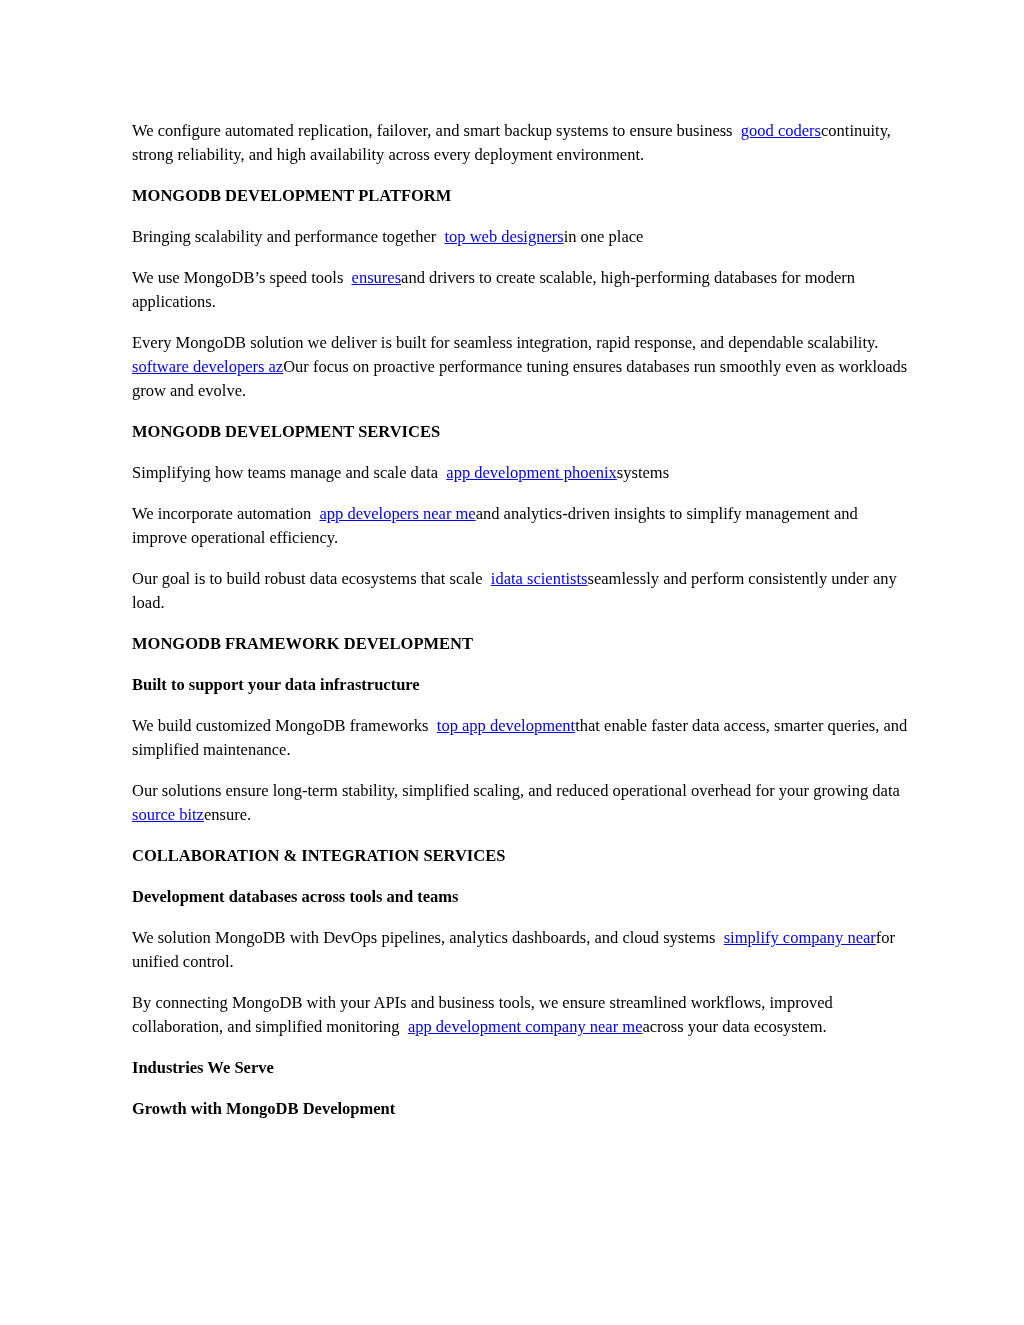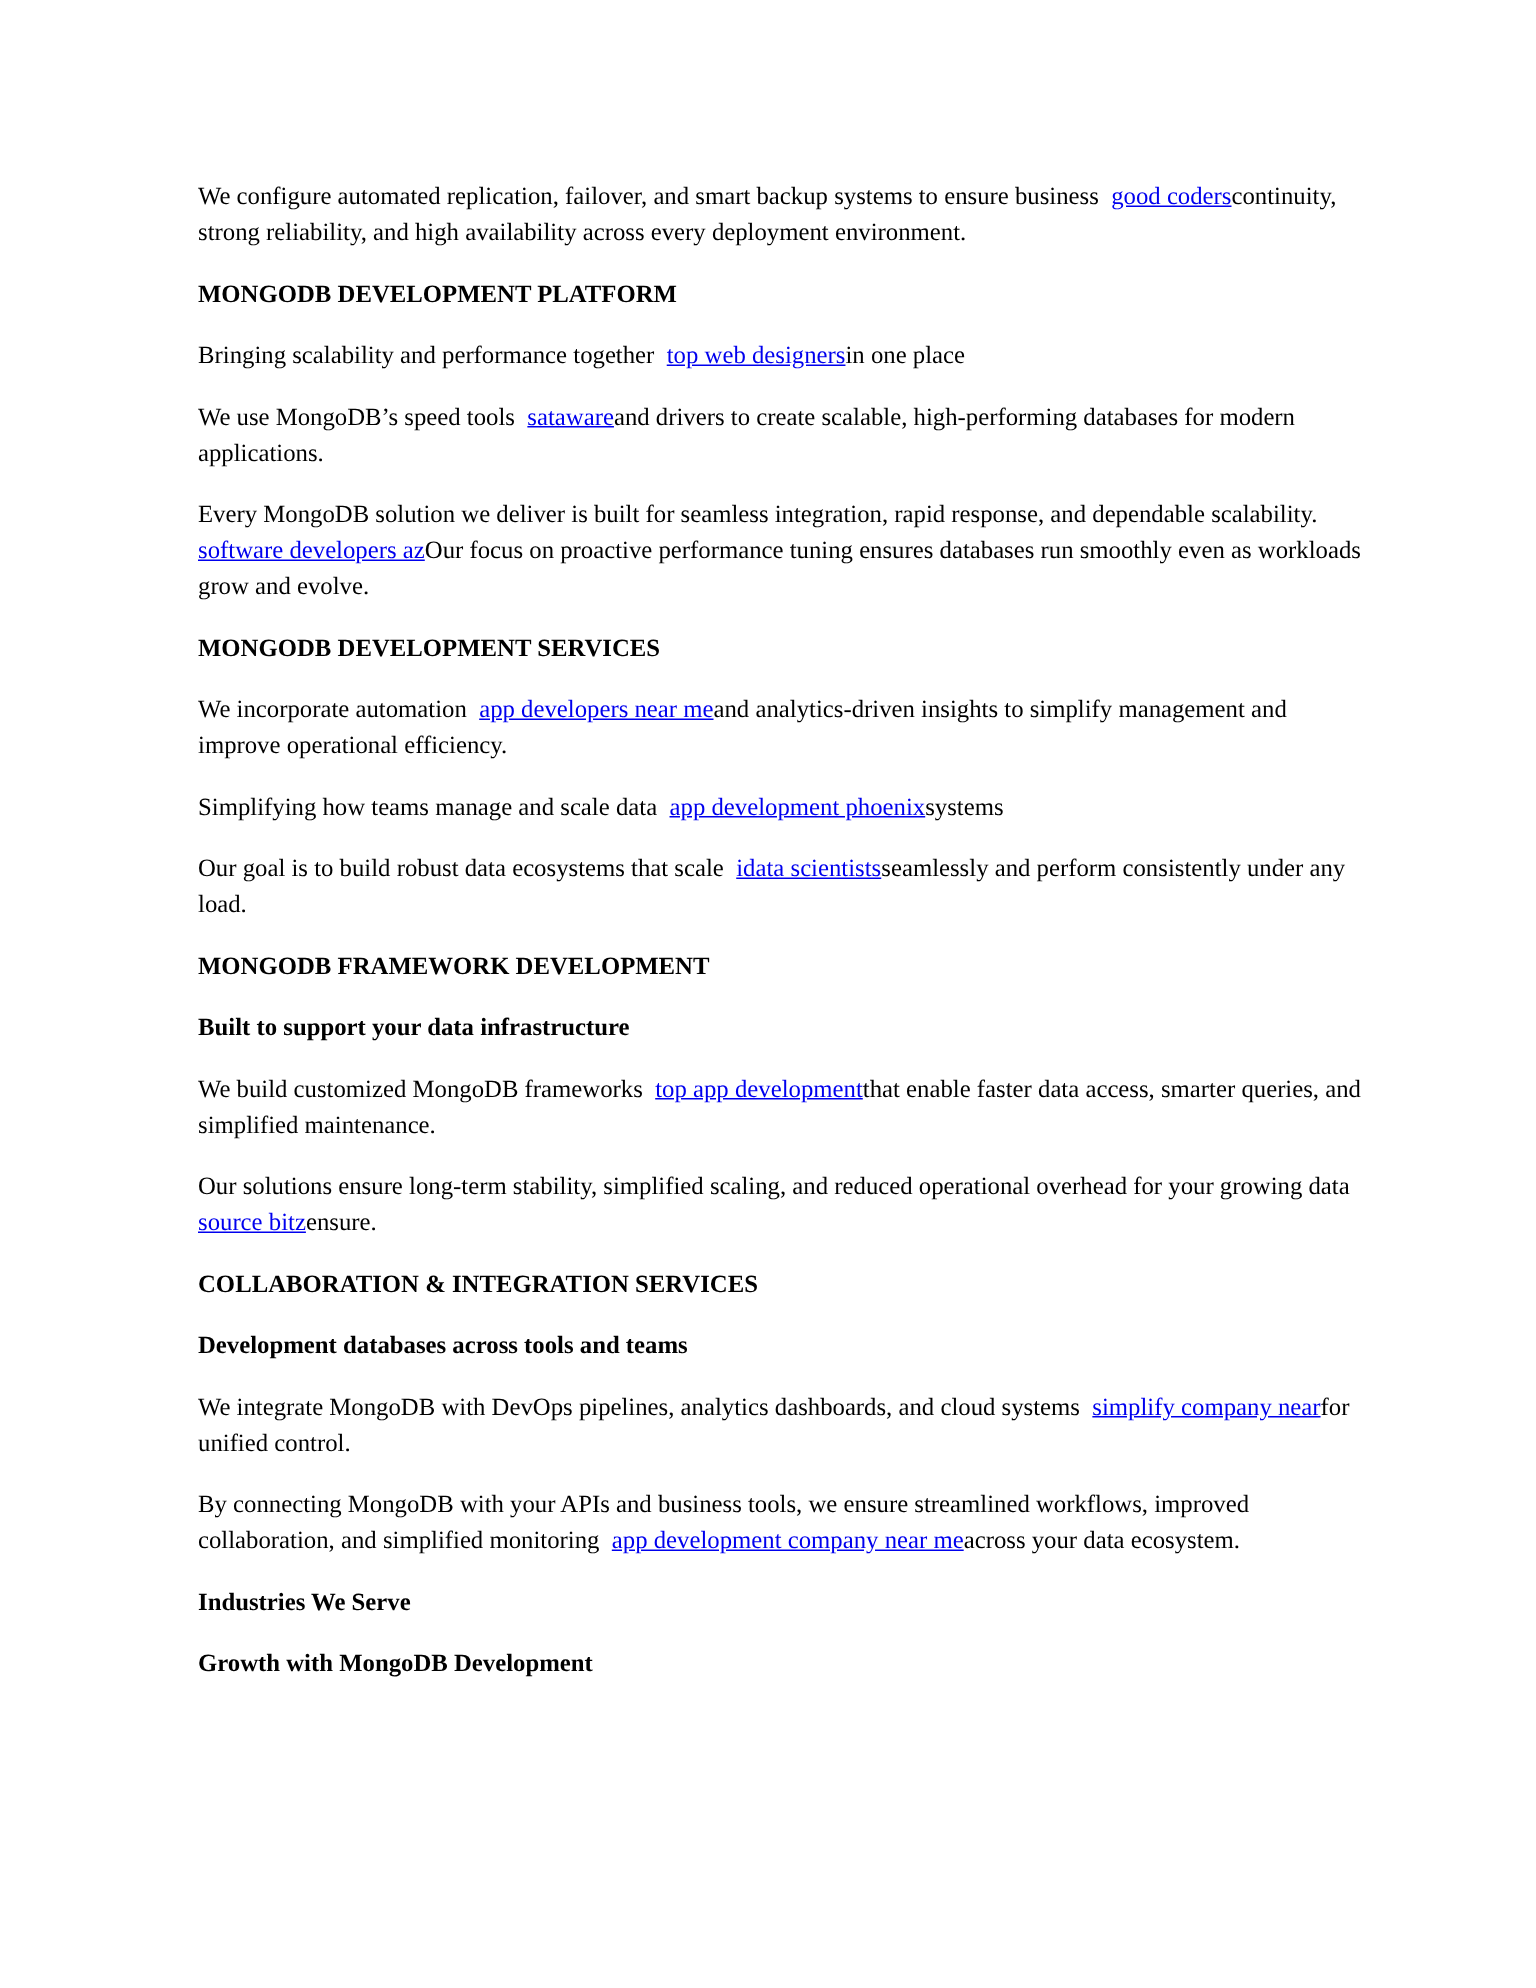--- a/index.html
+++ b/index.html
@@ -38,29 +38,29 @@
     cursor: pointer;
   }
 </style>
 </head>
 <body>
 
 <div class="doc-content" id="doc-root">
     <p class="doc-block"><span>We configure automated replication, failover, and smart backup systems to ensure business  </span><a class="doc-link" href="#">good coders</a><span>continuity, strong reliability, and high availability across every deployment environment.</span></p>
     <h2 class="doc-block">MONGODB DEVELOPMENT PLATFORM</h2>
     <p class="doc-block"><span>Bringing scalability and performance together  </span><a class="doc-link" href="#">top web designers</a><span>in one place</span></p>
-    <p class="doc-block"><span>We use MongoDB’s speed tools  </span><a class="doc-link" href="#">sataware</a><span>and drivers to create scalable, high-performing databases for modern applications.</span></p>
+    <p class="doc-block"><span>We use MongoDB’s speed tools  </span><a class="doc-link" href="#">ensures</a><span>and drivers to create scalable, high-performing databases for modern applications.</span></p>
     <p class="doc-block"><span>Every MongoDB solution we deliver is built for seamless integration, rapid response, and dependable scalability.  </span><a class="doc-link" href="#">software developers az</a><span>Our focus on proactive performance tuning ensures databases run smoothly even as workloads grow and evolve.</span></p>
     <h2 class="doc-block">MONGODB DEVELOPMENT SERVICES</h2>
+    <p class="doc-block"><span>Simplifying how teams manage and scale data  </span><a class="doc-link" href="#">app development phoenix</a><span>systems</span></p>
     <p class="doc-block"><span>We incorporate automation  </span><a class="doc-link" href="#">app developers near me</a><span>and analytics-driven insights to simplify management and improve operational efficiency.</span></p>
-    <p class="doc-block"><span>Simplifying how teams manage and scale data  </span><a class="doc-link" href="#">app development phoenix</a><span>systems</span></p>
     <p class="doc-block"><span>Our goal is to build robust data ecosystems that scale  </span><a class="doc-link" href="#">idata scientists</a><span>seamlessly and perform consistently under any load.</span></p>
     <h2 class="doc-block">MONGODB FRAMEWORK DEVELOPMENT</h2>
     <h3 class="doc-block">Built to support your data infrastructure</h3>
     <p class="doc-block"><span>We build customized MongoDB frameworks  </span><a class="doc-link" href="#">top app development</a><span>that enable faster data access, smarter queries, and simplified maintenance.</span></p>
     <p class="doc-block"><span>Our solutions ensure long-term stability, simplified scaling, and reduced operational overhead for your growing data  </span><a class="doc-link" href="#">source bitz</a><span>ensure.</span></p>
     <h2 class="doc-block">COLLABORATION &amp; INTEGRATION SERVICES</h2>
     <h3 class="doc-block">Development databases across tools and teams</h3>
-    <p class="doc-block"><span>We integrate MongoDB with DevOps pipelines, analytics dashboards, and cloud systems  </span><a class="doc-link" href="#">simplify company near</a><span>for unified control.</span></p>
+    <p class="doc-block"><span>We solution MongoDB with DevOps pipelines, analytics dashboards, and cloud systems  </span><a class="doc-link" href="#">simplify company near</a><span>for unified control.</span></p>
     <p class="doc-block"><span>By connecting MongoDB with your APIs and business tools, we ensure streamlined workflows, improved collaboration, and simplified monitoring  </span><a class="doc-link" href="#">app development company near me</a><span>across your data ecosystem.</span></p>
     <h3 class="doc-block">Industries We Serve</h3>
     <h3 class="doc-block">Growth with MongoDB Development</h3>
   </div>
 
 </body></html>

